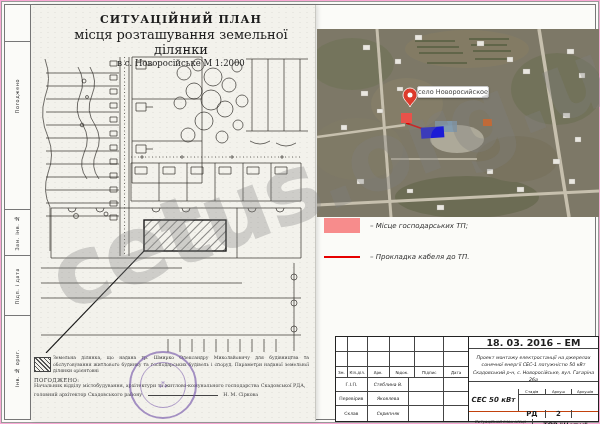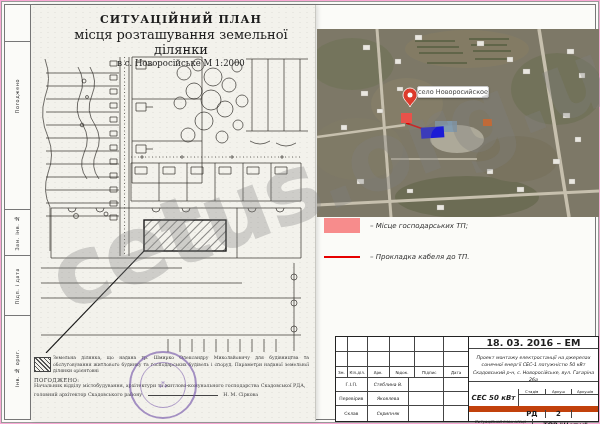--- a/index.html
+++ b/index.html
@@ -49,21 +49,21 @@
   .tb{position:absolute;left:333px;top:334px;width:262px;height:84px;border:1.4px solid #222;background:#fff;display:flex;color:#1d1d1d;}
   .tb *{box-sizing:border-box;}
   .tb .cell{border-right:1px solid #444;border-bottom:1px solid #444;display:flex;align-items:center;justify-content:center;overflow:hidden;}
   .tb-left{width:133px;display:flex;flex-direction:column;border-right:1.2px solid #222;}
   .rowA{display:flex;}
   .rowA .cell{font-size:4px;}
   .tb-right{width:129px;display:flex;flex-direction:column;gap:7px;}
   .date-cell{height:16px;border-bottom:1px solid #444;display:flex;align-items:center;justify-content:center;font-size:9.5px;font-weight:bold;}
   .proj-cell{height:26px;border-bottom:1px solid #444;display:flex;align-items:center;justify-content:center;
       font-size:4.7px;font-style:italic;text-align:center;line-height:1.5;padding:0 2px;}
-  .r3{height:23px;display:flex;border-bottom:6px solid #c2410c;}
+  .r3{height:23px;display:flex;border-bottom:1px solid #c2410c;}
   .obj-cell{width:50px;border-right:1px solid #444;display:flex;align-items:center;justify-content:center;font-size:7px;font-weight:bold;font-style:italic;}
   .stage-grid{width:79px;display:flex;flex-direction:column;}
   .stage-hd{display:flex;height:9px;border-bottom:1px solid #444;}
   .stage-hd div{flex:1;border-right:1px solid #444;font-size:3.8px;display:flex;align-items:center;justify-content:center;}
   .stage-vl{display:flex;flex:1;margin-top:15px;}
   .stage-vl div{flex:1;border-right:1px solid #444;font-size:7px;font-weight:bold;display:flex;align-items:center;justify-content:center;}
   .stage-hd div:last-child,.stage-vl div:last-child{border-right:none;}
   .r4{height:19px;display:flex;}
   .doct-cell{width:64px;border-right:1px solid #444;display:flex;align-items:center;justify-content:center;
       font-size:4px;font-style:italic;text-align:center;line-height:1.3;padding:0 2px;}

